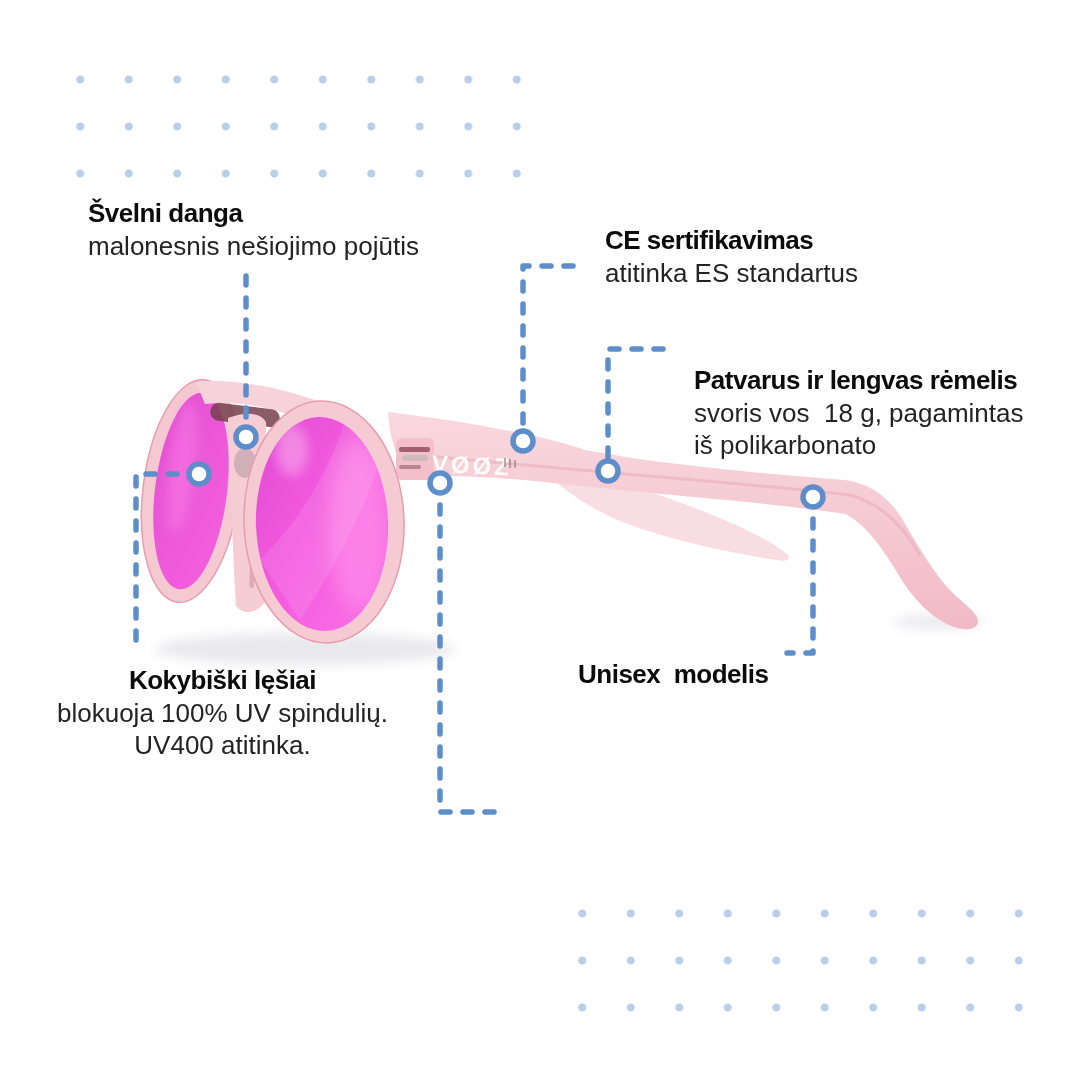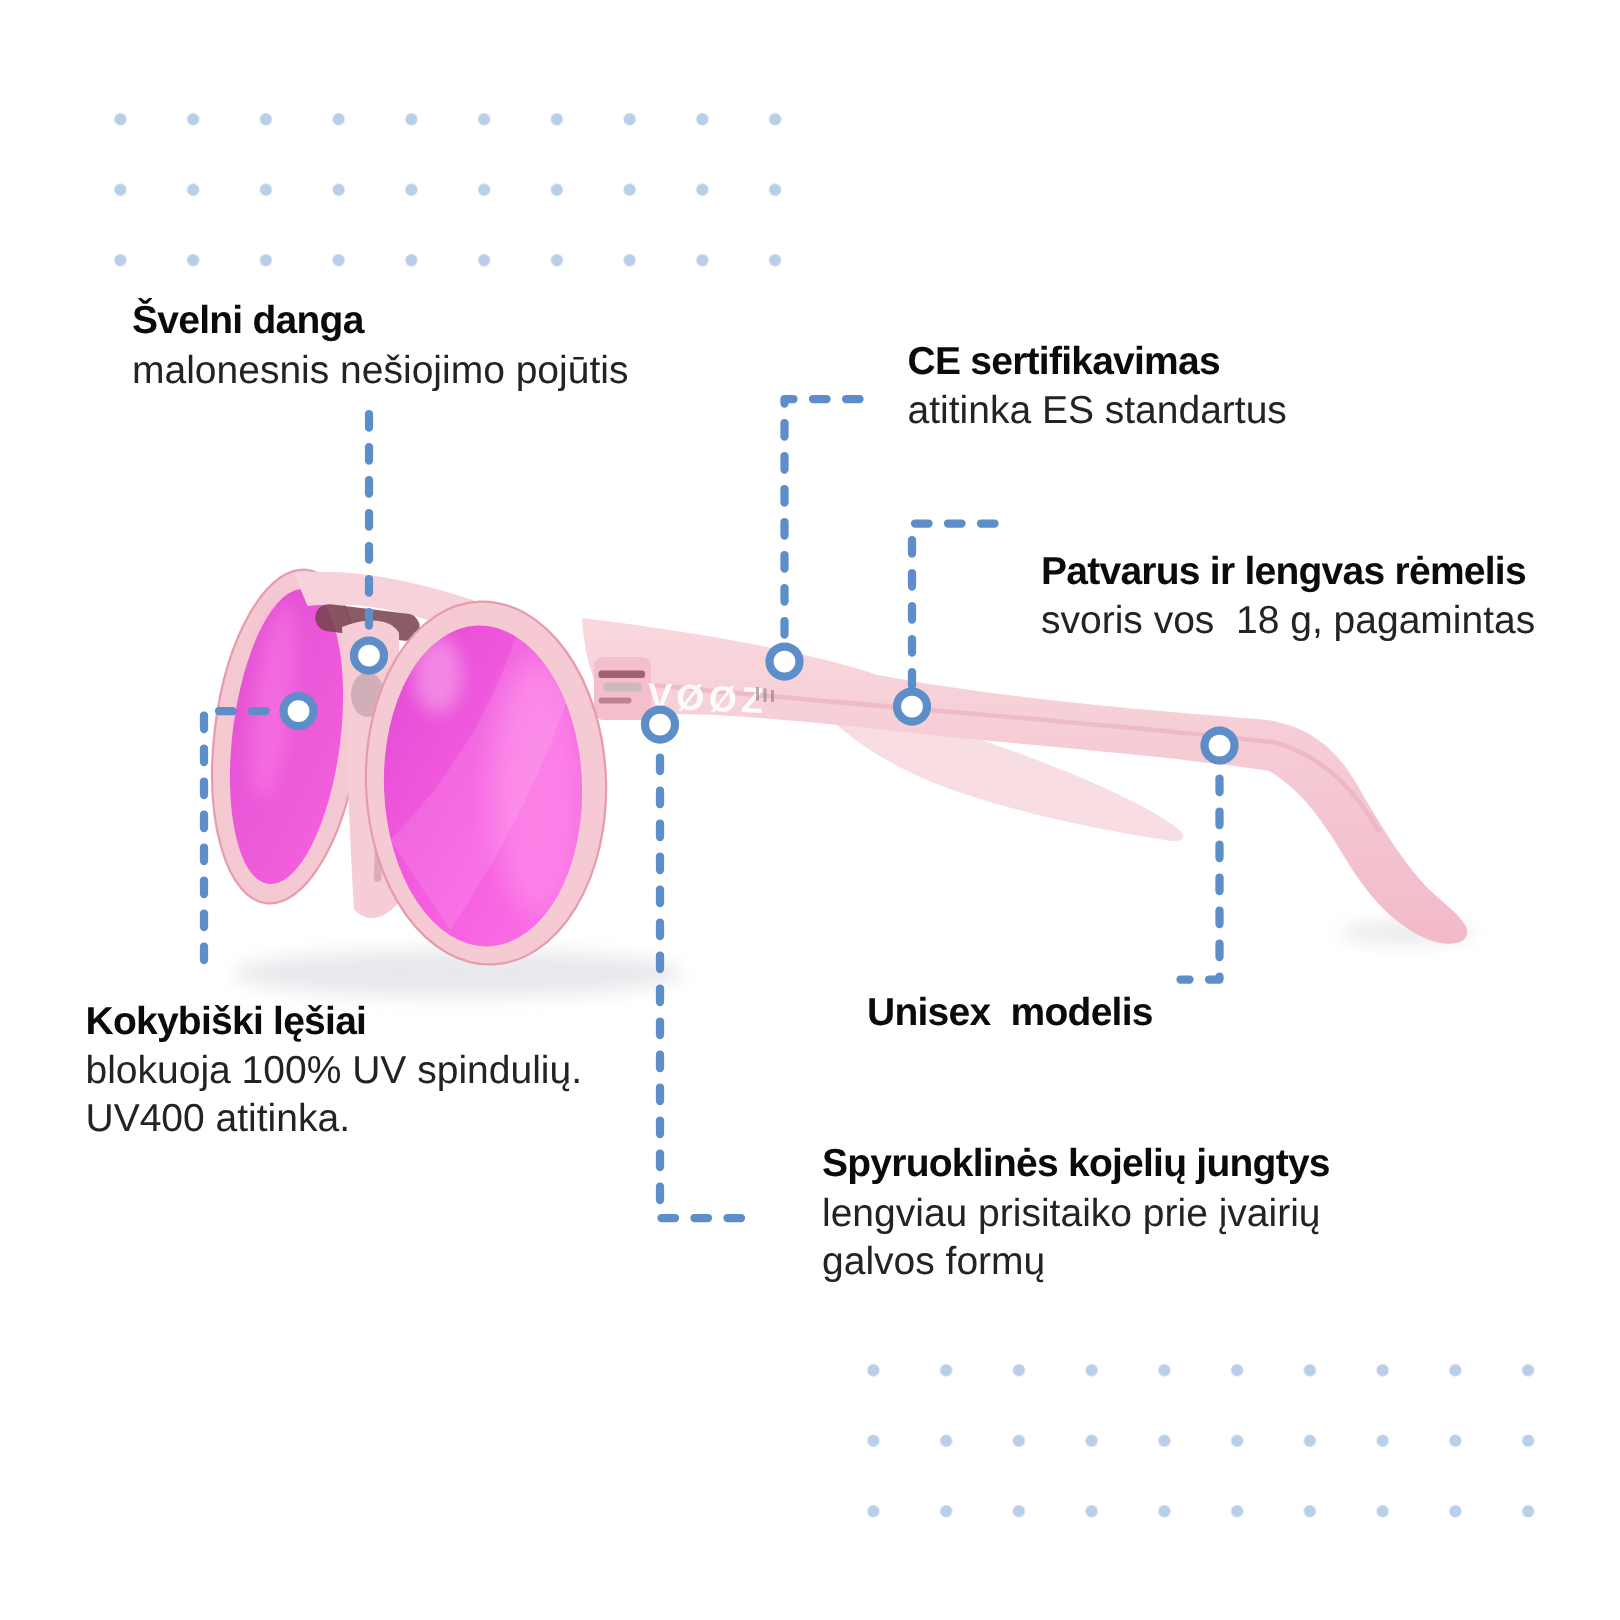--- a/index.html
+++ b/index.html
@@ -20,21 +20,21 @@
     font-size:26px;font-weight:800;letter-spacing:-0.5px;color:#0b0b0b;
     line-height:33px;white-space:pre-wrap;
   }
   .ann-line{
     font-size:26px;font-weight:400;color:#232323;line-height:32px;
     white-space:pre-wrap;
   }
   .a1{left:88px;top:197px;}
   .a2{left:605px;top:224px;}
   .a3{left:694px;top:316px;margin-top:48px;}
-  .a4{left:57px;top:664px;}
+  .a4{left:57px;top:664px;text-align:center;}
   .a5{left:578px;top:630px;margin-top:28px;}
   .a6{left:548px;top:759px;}
 </style>
 </head>
 <body>
 
 <div class="canvas">
 
   <div class="dots dots-tl"></div>
   <div class="dots dots-br"></div>
@@ -151,31 +151,27 @@
   </div>
 
   <div class="ann a1">
     <div class="ann-title">Švelni danga</div>
     <div class="ann-line">malonesnis nešiojimo pojūtis</div>
   </div>
 
   <div class="ann a3">
     <div class="ann-title">Patvarus ir lengvas rėmelis</div>
     <div class="ann-line">svoris vos  18 g, pagamintas</div>
+    <div class="ann-line">iš polikarbonato</div>
   </div>
 
   <div class="ann a4">
     <div class="ann-title">Kokybiški lęšiai</div>
     <div class="ann-line">blokuoja 100% UV spindulių.</div>
     <div class="ann-line">UV400 atitinka.</div>
   </div>
 
   <div class="ann a5">
     <div class="ann-title">Unisex  modelis</div>
   </div>
 
-  <div class="ann a6">
-    <div class="ann-title">Spyruoklinės kojelių jungtys</div>
-    <div class="ann-line">lengviau prisitaiko prie įvairių</div>
-    <div class="ann-line">galvos formų</div>
-  </div>
 
 </div>
 
 </body></html>

